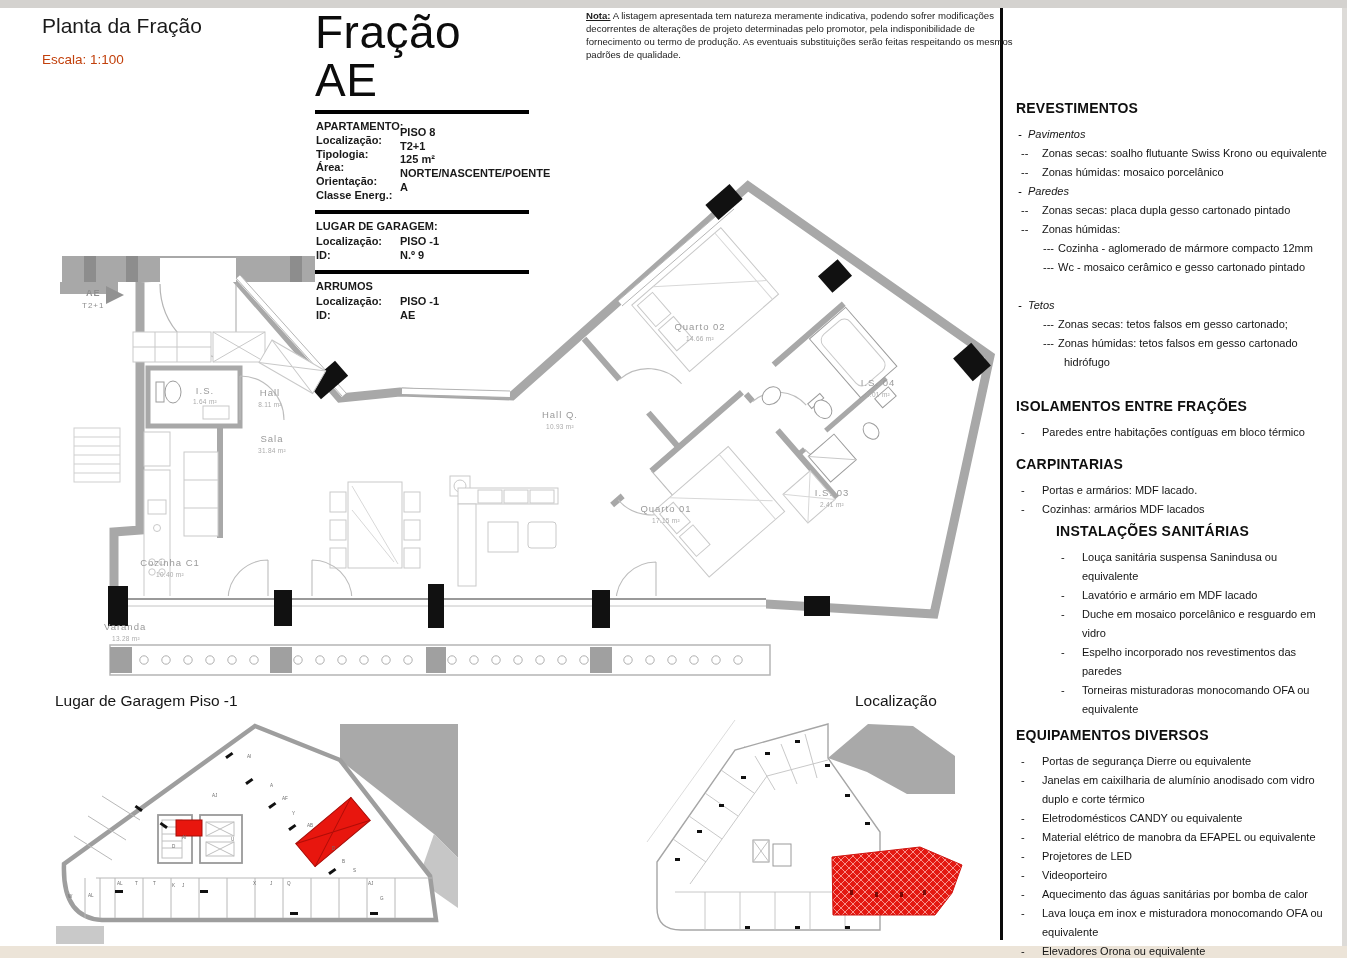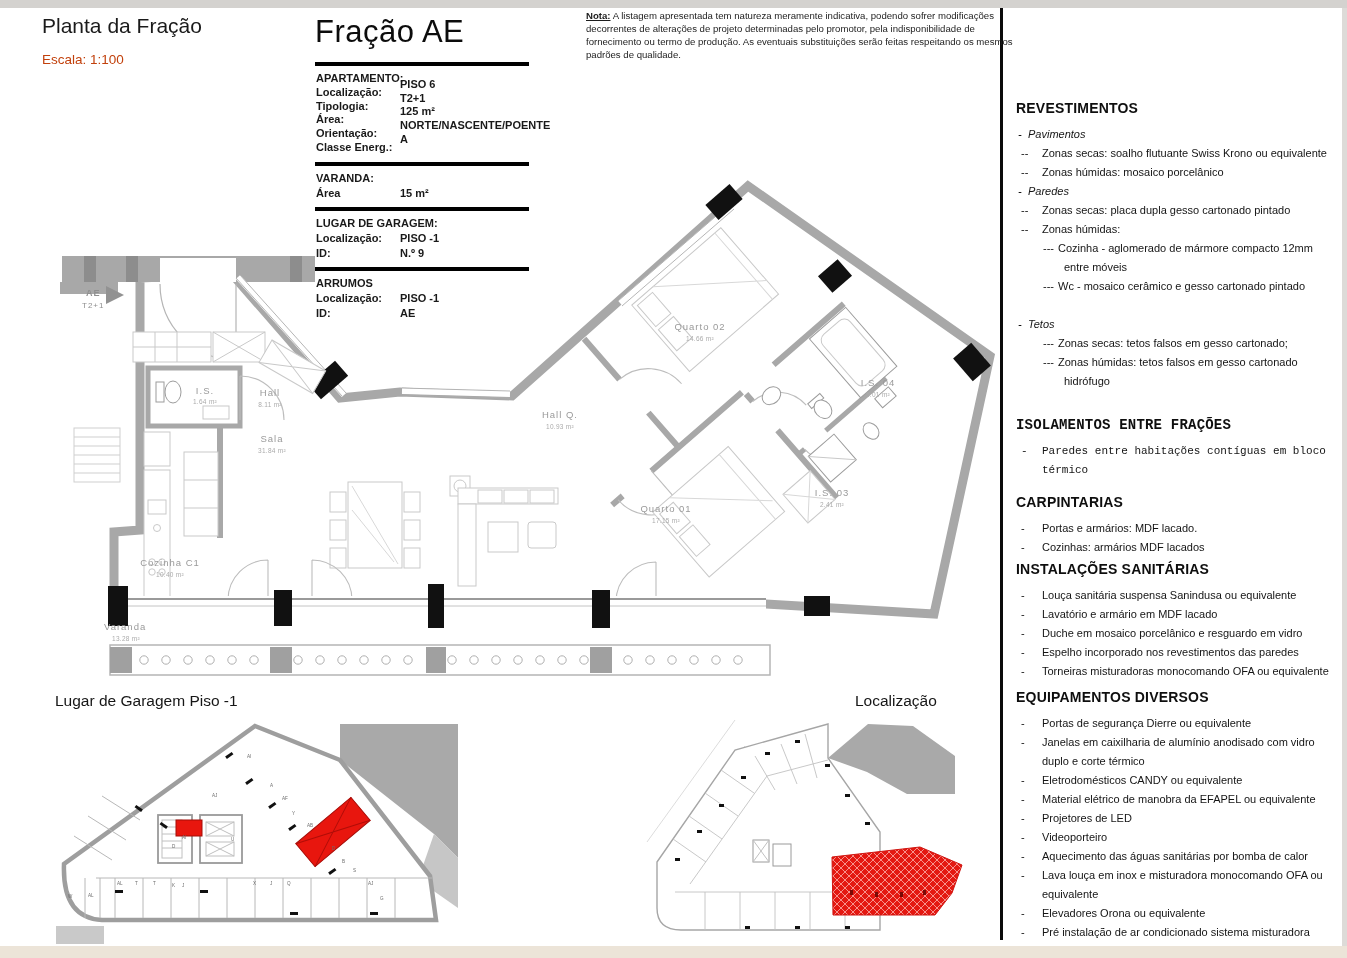--- a/index.html
+++ b/index.html
@@ -11,43 +11,43 @@
   #right-band{left:1342px;top:8px;width:5px;height:938px;background:#dddbd8;}
   #scroll-track{left:0;top:946px;width:1347px;height:12px;background:#ece4d8;}
   #divider{left:1000px;top:8px;width:3px;height:932px;background:#0a0a0a;}
   
   #page-title{left:42px;top:14px;font-size:21px;color:#1a1a1a;}
   #scale{left:42px;top:52px;font-size:13.5px;color:#c2410c;}
   #note{left:558px;top:10px;width:428px;font-size:9.6px;line-height:12.9px;color:#1d1d1d;font-weight:500;margin-left:28px;}
   #note .nu{text-decoration:underline;font-weight:700;}
   
   #info{left:315px;top:8px;width:214px;background:#fff;z-index:3;}
-  #fraction-title{font-size:31px;line-height:48px;color:#0c0c0c;letter-spacing:.5px;border-bottom:4px solid #000;padding-bottom:6px;}
+  #fraction-title{font-size:46px;line-height:48px;color:#0c0c0c;letter-spacing:.5px;border-bottom:4px solid #000;padding-bottom:6px;}
   .blk{border-bottom:4px solid #000;padding:5px 1px 7px;font-size:11px;font-weight:600;color:#191919;}
   .blk:last-child{border-bottom:none;}
   .cols{display:flex;}
   .labcol{width:84px;flex:none;line-height:13.7px;}
   .valcol{line-height:13.7px;padding-top:7px;}
   .irow{display:flex;line-height:14.5px;}
   .irow .l{width:84px;flex:none;}
   .hline{line-height:15px;}
   
   #specs{left:1016px;top:100px;width:320px;z-index:2;}
   .spec-title{font-size:14px;font-weight:700;color:#0e0e0e;margin-bottom:9px;letter-spacing:.2px;}
   .spec-item{display:flex;line-height:19px;font-size:11px;font-weight:500;color:#141414;}
   .spec-bullet{flex:none;}
   .cat{font-style:italic;padding-left:2px;} .cat .spec-bullet{width:10px;}
   .l2{padding-left:5px;} .l2 .spec-bullet{width:21px;}
   .l3{padding-left:27px;} .l3 .spec-bullet{width:15px;}
   .ca{padding-left:48px;} .cb{padding-left:26px;} .cc{padding-left:5px;}
   .spec-gap{height:19px;}
   #specs .spec-sec:nth-child(1){margin-top:0;}
-  #specs .spec-sec:nth-child(2){margin-top:26px;font-family:Liberation Mono, monospace;}
+  #specs .spec-sec:nth-child(2){margin-top:26px;}
   #specs .spec-sec:nth-child(3){margin-top:14px;}
-  #specs .spec-sec:nth-child(4){margin-top:4px;}
+  #specs .spec-sec:nth-child(4){margin-top:4px;margin-left:40px;}
   #specs .spec-sec:nth-child(5){margin-top:8px;}
   
   #garage-title{left:55px;top:692px;font-size:15.5px;color:#161616;}
   #loc-title{left:855px;top:692px;font-size:15.5px;color:#161616;}
   
   .rlabel{font-family:"Liberation Sans",sans-serif;font-size:9.5px;letter-spacing:1px;fill:#9a9a9a;}
   .ralabel{font-family:"Liberation Sans",sans-serif;font-size:6.5px;letter-spacing:.3px;fill:#ababab;}
   .tag{font-family:"Liberation Sans",sans-serif;font-size:9px;font-weight:700;letter-spacing:1px;fill:#8f8f8f;}
   .stall{font-family:"Liberation Sans",sans-serif;font-size:4.6px;fill:#6e6e6e;}
 </style>
@@ -69,34 +69,27 @@
     <div class="cols">
       <div class="labcol">
         <div class="hline">APARTAMENTO:</div>
         <div>Localização:</div>
         <div>Tipologia:</div>
         <div>Área:</div>
         <div>Orientação:</div>
         <div>Classe Energ.:</div>
       </div>
       <div class="valcol">
-        <div>PISO 6</div>
+        <div>PISO 8</div>
         <div>T2+1</div>
         <div>125 m²</div>
         <div>NORTE/NASCENTE/POENTE</div>
         <div>A</div>
       </div>
     </div>
-  </div>
-  <div class="blk">
-    <div class="hline">VARANDA:</div>
-    <div class="irow">
-        <span class="l">Área</span>
-        <span>15 m²</span>
-      </div>
   </div>
   <div class="blk">
     <div class="hline">LUGAR DE GARAGEM:</div>
     <div class="irow">
         <span class="l">Localização:</span>
         <span>PISO -1</span>
       </div>
     <div class="irow">
         <span class="l">ID:</span>
         <span>N.º 9</span>
@@ -485,24 +478,20 @@
         <span class="spec-text">Zonas secas: placa dupla gesso cartonado pintado</span>
       </div>
       <div class="spec-item l2">
         <span class="spec-bullet">--</span>
         <span class="spec-text">Zonas húmidas:</span>
       </div>
       <div class="spec-item l3">
         <span class="spec-bullet">---</span>
         <span class="spec-text">Cozinha - aglomerado de mármore compacto 12mm</span>
       </div>
-      <div class="spec-item ca">
-        <span class="spec-bullet"></span>
-        <span class="spec-text">entre móveis</span>
-      </div>
       <div class="spec-item l3">
         <span class="spec-bullet">---</span>
         <span class="spec-text">Wc - mosaico cerâmico e gesso cartonado pintado</span>
       </div>
       <div class="spec-gap"></div>
       <div class="spec-item cat">
         <span class="spec-bullet">-</span>
         <span class="spec-text">Tetos</span>
       </div>
       <div class="spec-item l3">

